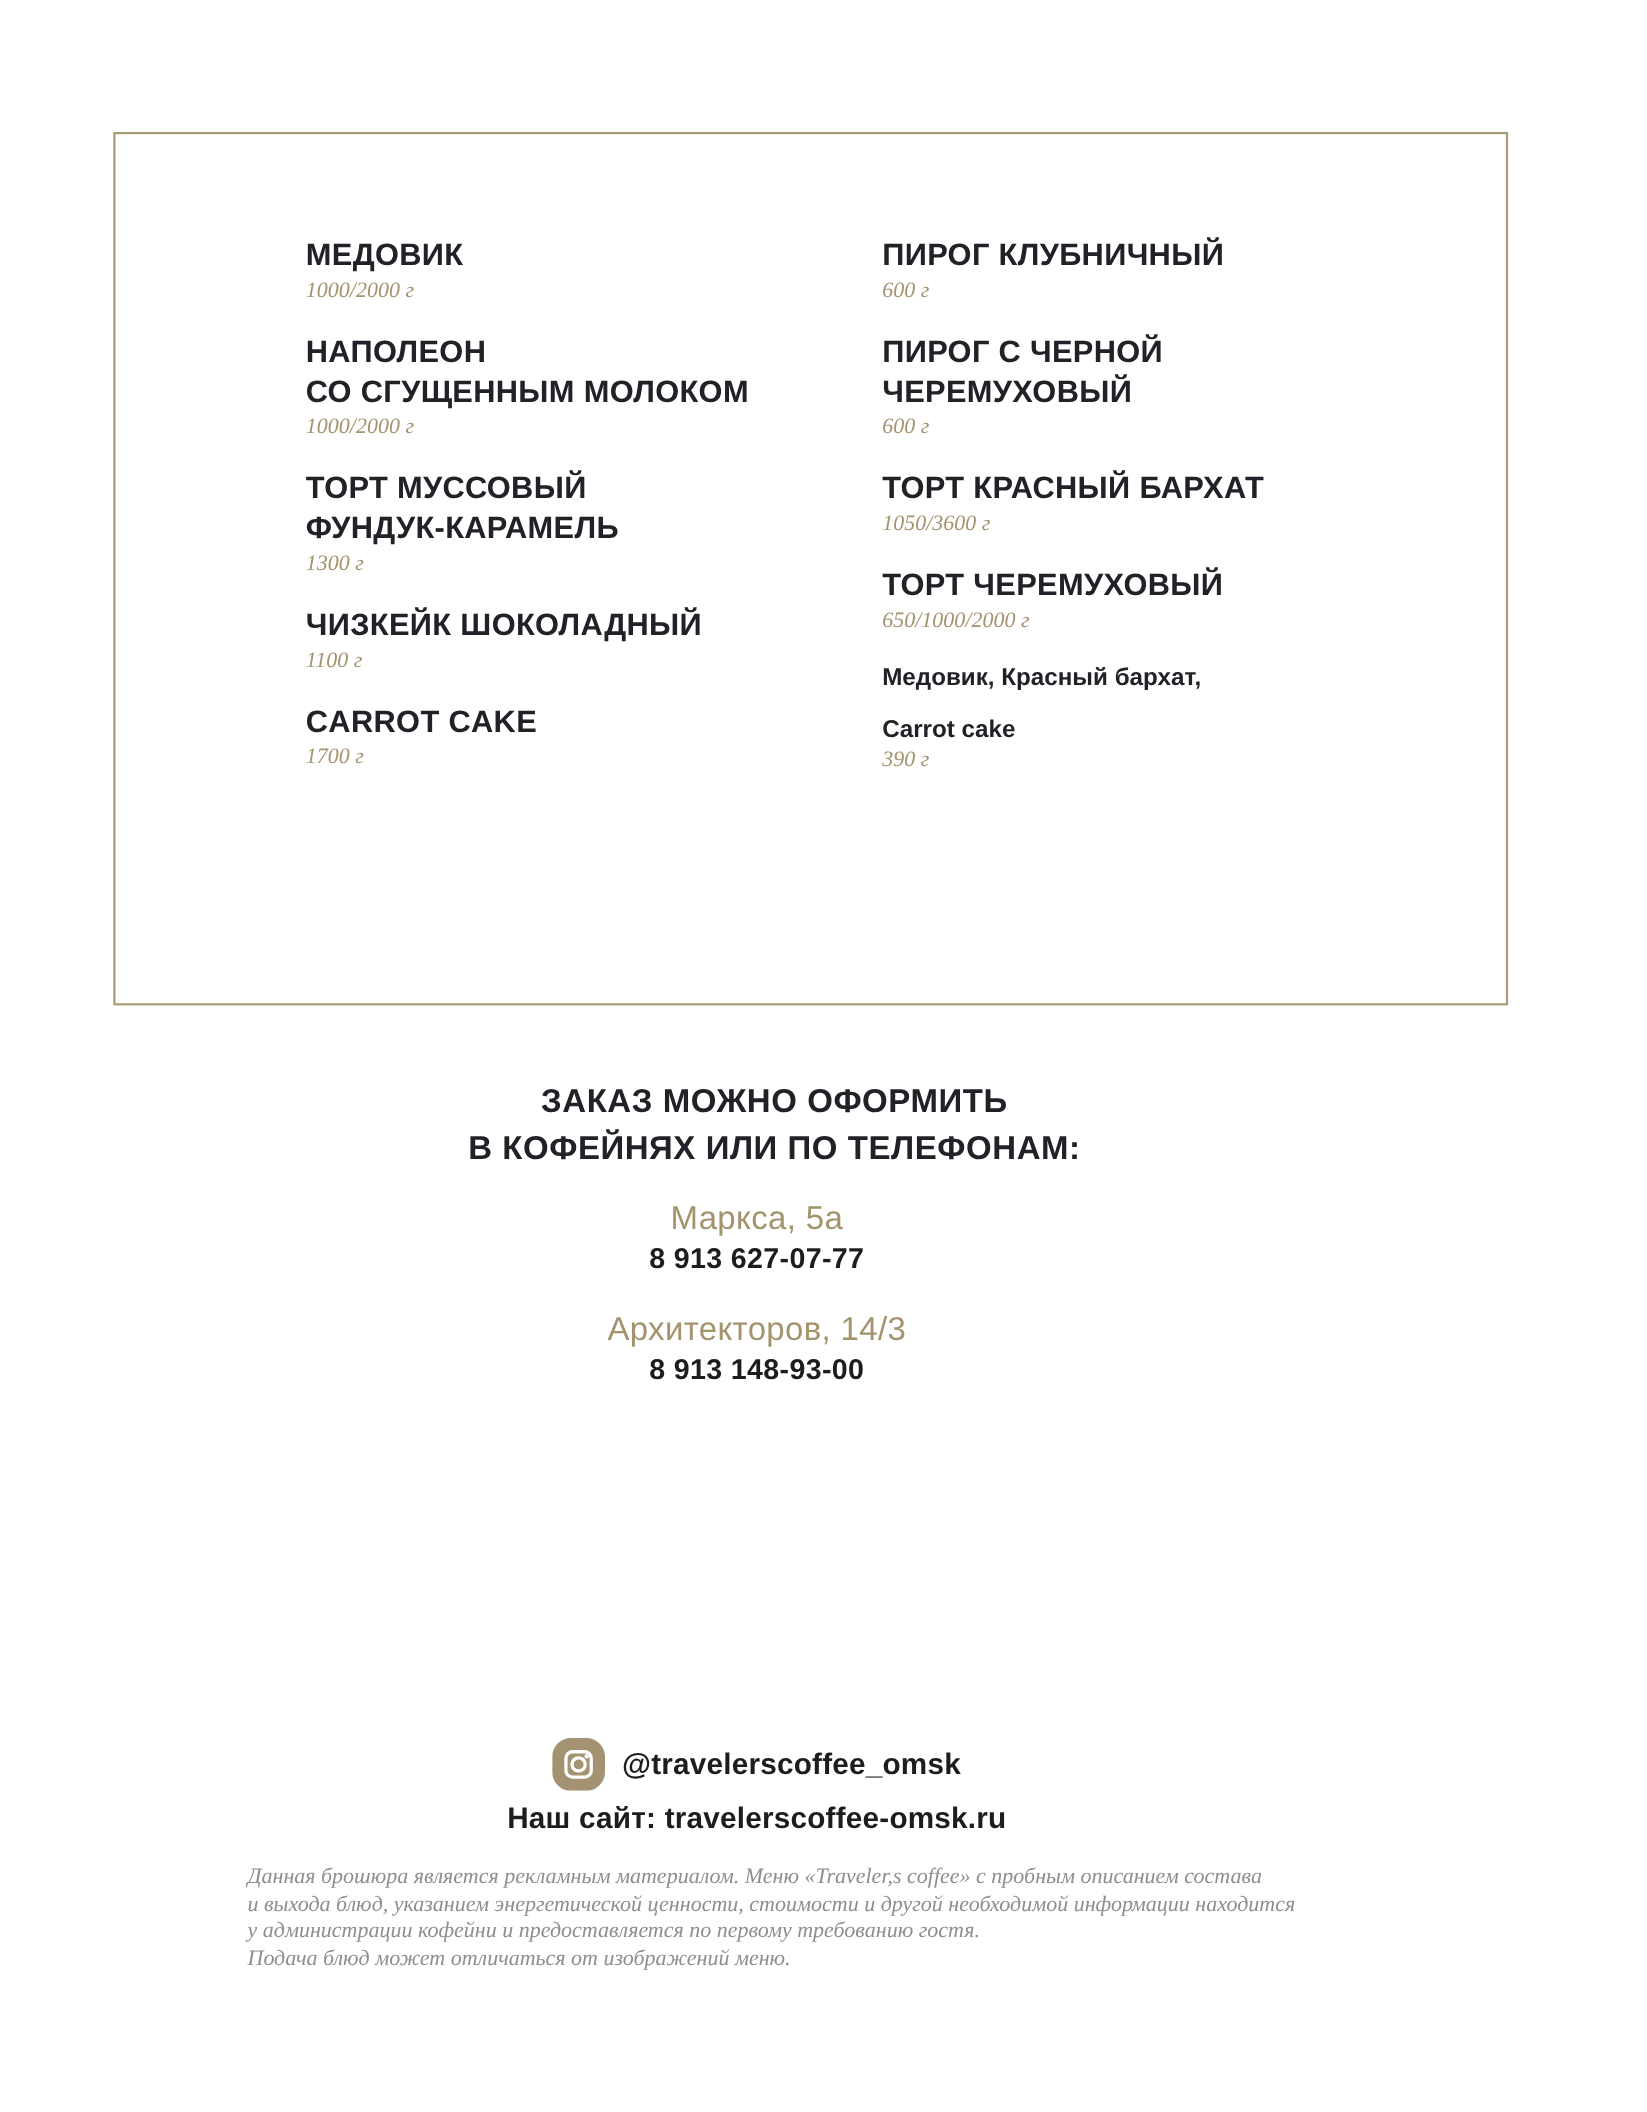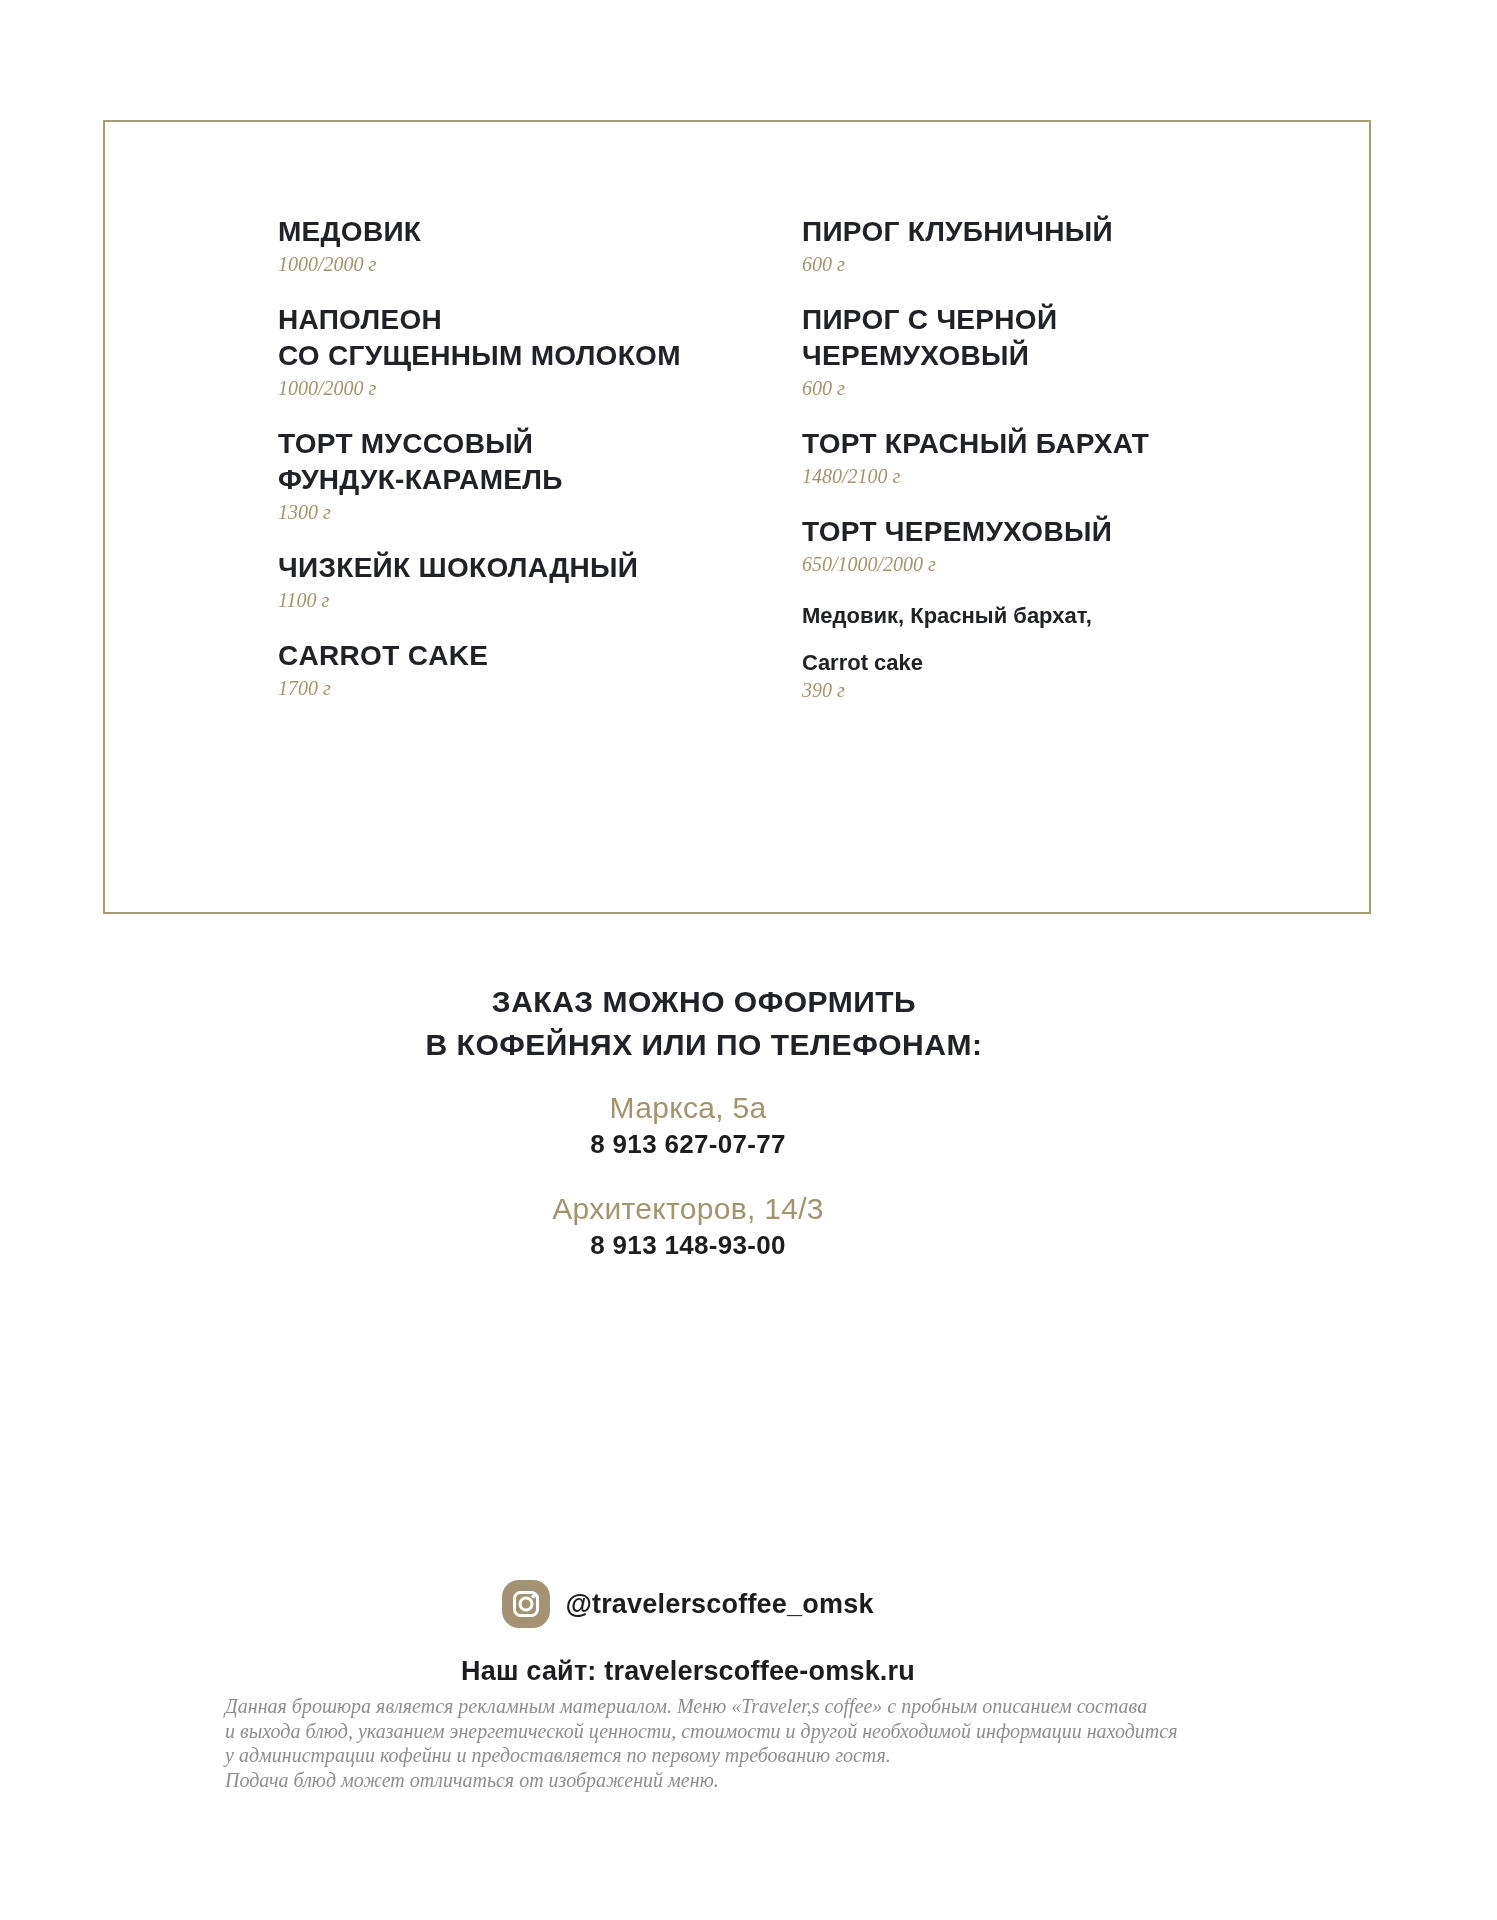--- a/index.html
+++ b/index.html
@@ -35,21 +35,21 @@
   }
   .location{margin-top:24px;}
   .location.second{margin-top:29px;}
   .loc-address{font-size:30px;color:#a3946d;line-height:36px;letter-spacing:0.3px;}
   .loc-phone{font-size:26px;font-weight:700;color:#1d1d20;line-height:36px;letter-spacing:0.3px;}
   
   .social{position:absolute;left:0;top:1580px;width:1376px;}
   .insta-row{display:flex;align-items:center;justify-content:center;gap:15px;height:48px;}
   .insta-icon{width:48px;height:48px;flex:0 0 auto;}
   .insta-text{font-size:27px;font-weight:700;color:#1d1d20;letter-spacing:0.2px;}
-  .site-line{text-align:center;font-size:27px;font-weight:700;color:#1d1d20;margin-top:28px;letter-spacing:0.2px;}
+  .site-line{text-align:center;font-size:27px;font-weight:700;color:#1d1d20;margin-top:10px;letter-spacing:0.2px;}
   
   .disclaimer{
     position:absolute;left:225px;top:1694px;width:1120px;
     font-family:"Liberation Serif",serif;font-style:italic;
     font-size:20px;line-height:24.5px;color:#8e8e8e;
   }
   .disclaimer span{display:block;}
 </style>
 </head>
 <body>
@@ -84,21 +84,21 @@
         <div class="item-title">ПИРОГ КЛУБНИЧНЫЙ</div>
         <div class="item-weight">600 г</div>
       </div>
       <div class="item">
         <div class="item-title">ПИРОГ С ЧЕРНОЙ</div>
         <div class="item-title">ЧЕРЕМУХОВЫЙ</div>
         <div class="item-weight">600 г</div>
       </div>
       <div class="item">
         <div class="item-title">ТОРТ КРАСНЫЙ БАРХАТ</div>
-        <div class="item-weight">1480/2100 г</div>
+        <div class="item-weight">1050/3600 г</div>
       </div>
       <div class="item">
         <div class="item-title">ТОРТ ЧЕРЕМУХОВЫЙ</div>
         <div class="item-weight">650/1000/2000 г</div>
       </div>
       <div class="item">
         <div class="item-desc">Медовик, Красный бархат,</div>
         <div class="item-desc">Carrot cake</div>
         <div class="item-weight">390 г</div>
       </div>

